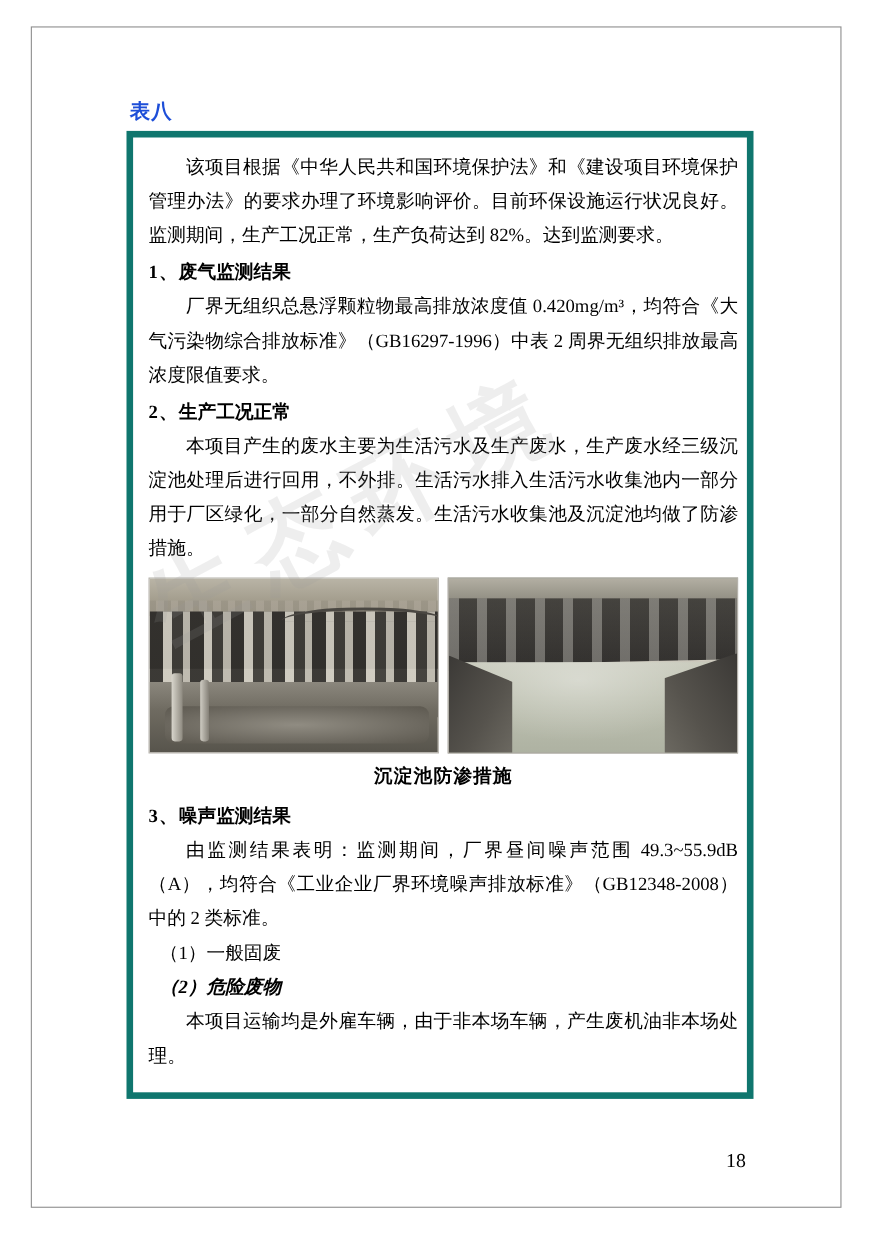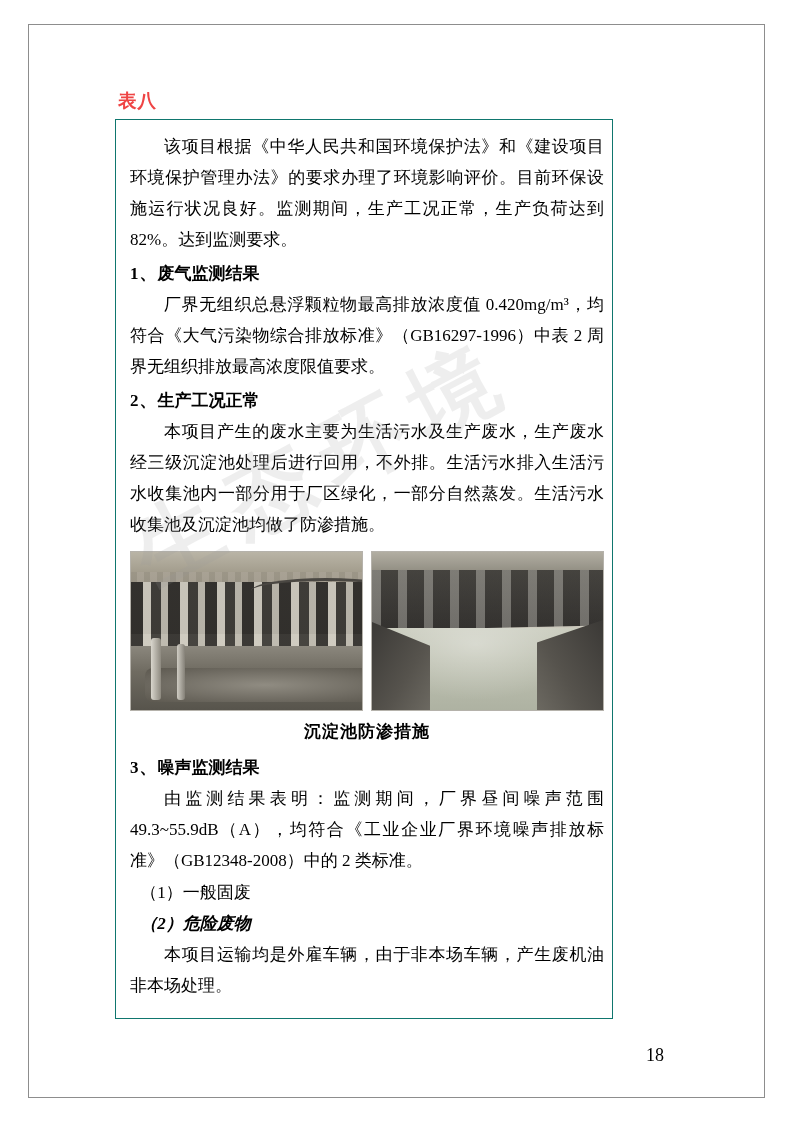--- a/index.html
+++ b/index.html
@@ -33,26 +33,26 @@
     left: 115px;
     top: 88px;
     width: 570px;
   }
   .table-label {
     font-family: Liberation Serif, serif;
     font-size: 18.5px;
     font-weight: bold;
     letter-spacing: 1px;
     margin: 0 0 6px 3px;
-    color: #ef4444;
+    color: #1d4ed8;
   }
   .box {
-    border: 1px solid #0f766e;
+    border: 6px solid #0f766e;
     box-sizing: border-box;
-    width: 498px;
+    width: 570px;
     min-height: 880px;
     padding: 12px 8px 16px 14px;
     position: relative;
   }
   p {
     margin: 0;
     font-size: 17px;
     line-height: 1.82;
     color: #000;
     text-align: justify;
@@ -201,21 +201,21 @@
     color: #9a9a9a;
     font-size: 86px;
     font-weight: bold;
     letter-spacing: 18px;
     font-family: "Liberation Serif", "DejaVu Serif", serif;
     white-space: nowrap;
     z-index: 5;
   }
   .page-number {
     position: absolute;
-    right: 129px;
+    right: 115px;
     bottom: 56px;
     font-size: 18px;
     font-family: "Liberation Serif", "DejaVu Serif", serif;
     color: #000;
   }
 </style>
 </head>
 <body>
 
 <div class="page">

